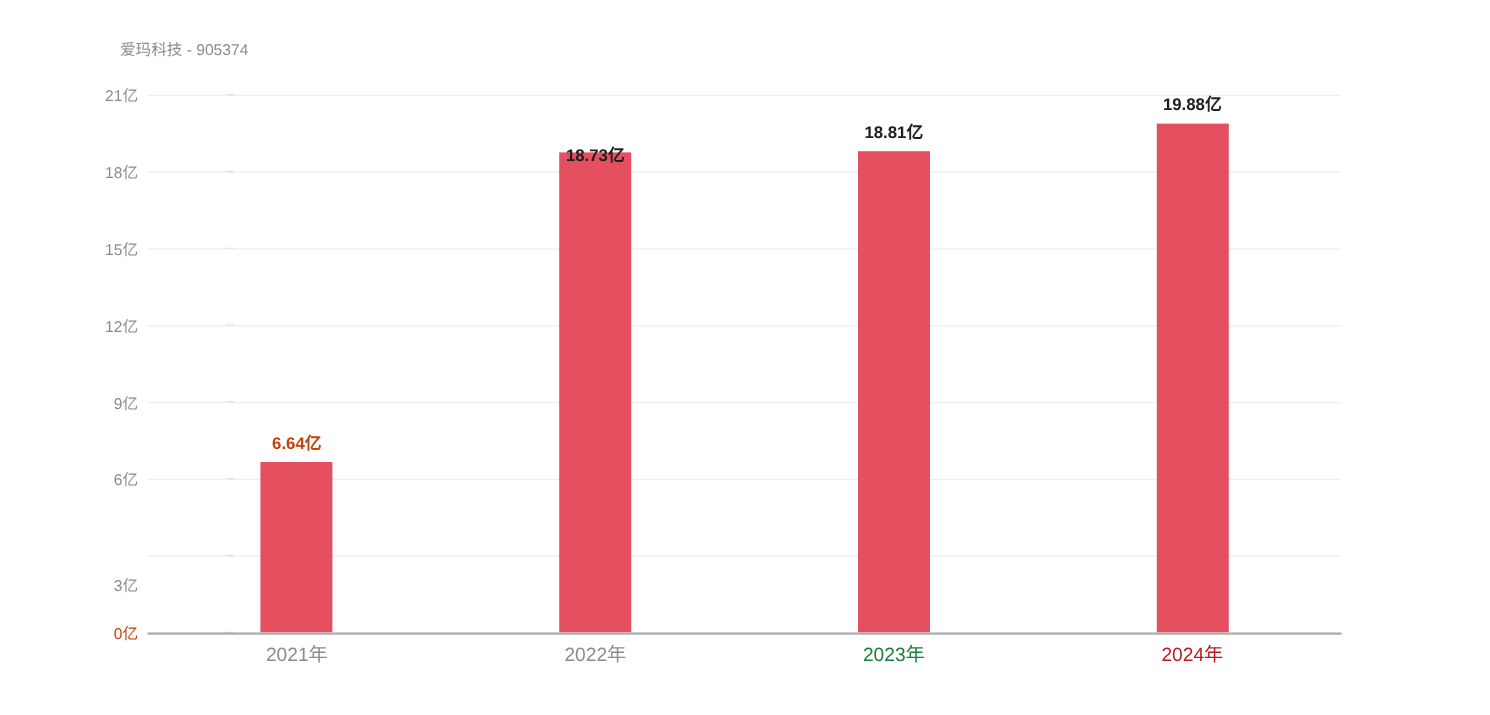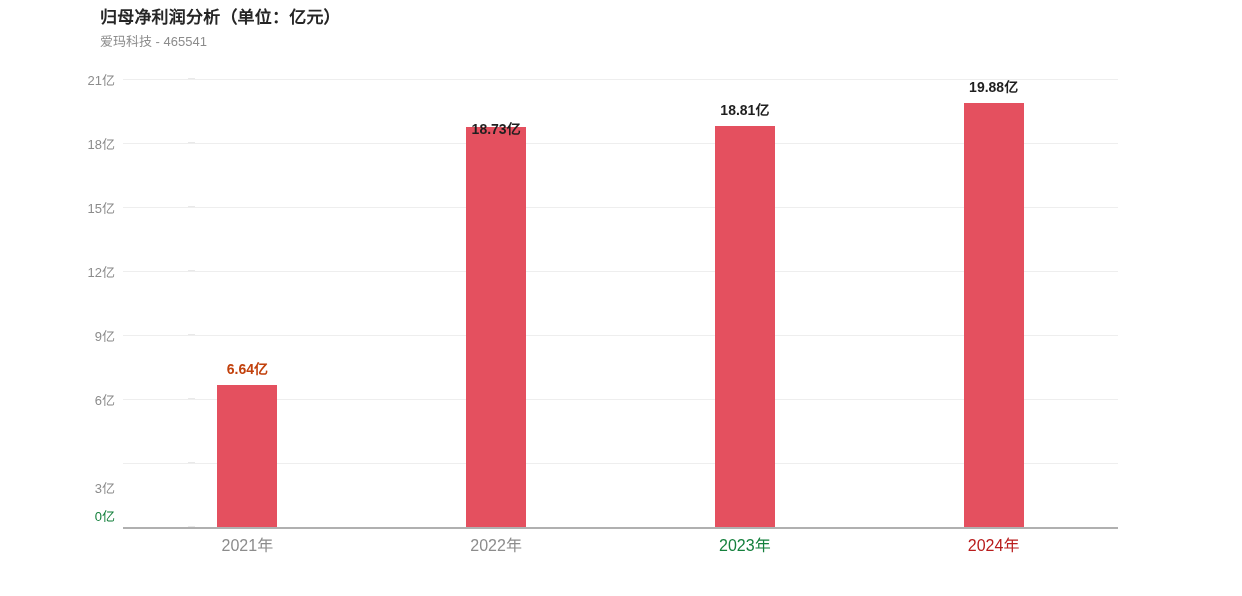--- a/index.html
+++ b/index.html
@@ -122,26 +122,25 @@
     font-size: 16px;
     color: #8c8c8c;
     white-space: nowrap;
   }
 </style>
 </head>
 <body>
 
 <div id="chart-root">
 
-  <div class="chart-title">归母净利润分析（单位：亿元）</div>
 
-  <div class="chart-subtitle">爱玛科技 - 465541</div>
+  <div class="chart-subtitle">爱玛科技 - 905374</div>
 
   <div class="y-axis-labels" id="y-axis-labels">
-      <div class="y-label" style="top: 515px; color: #15803d;">0亿</div>
+      <div class="y-label" style="top: 527px; color: #c2410c;">0亿</div>
       <div class="y-tick" style="top: 527px;"></div>
       <div class="y-label" style="top: 463px; color: rgb(140, 140, 140); margin-top: 24px;">3亿</div>
       <div class="y-tick" style="top: 463px;"></div>
       <div class="y-label" style="top: 399px; color: rgb(140, 140, 140);">6亿</div>
       <div class="y-tick" style="top: 399px;"></div>
       <div class="y-label" style="top: 335px; color: rgb(140, 140, 140);">9亿</div>
       <div class="y-tick" style="top: 335px;"></div>
       <div class="y-label" style="top: 271px; color: rgb(140, 140, 140);">12亿</div>
       <div class="y-tick" style="top: 271px;"></div>
       <div class="y-label" style="top: 207px; color: rgb(140, 140, 140);">15亿</div>

